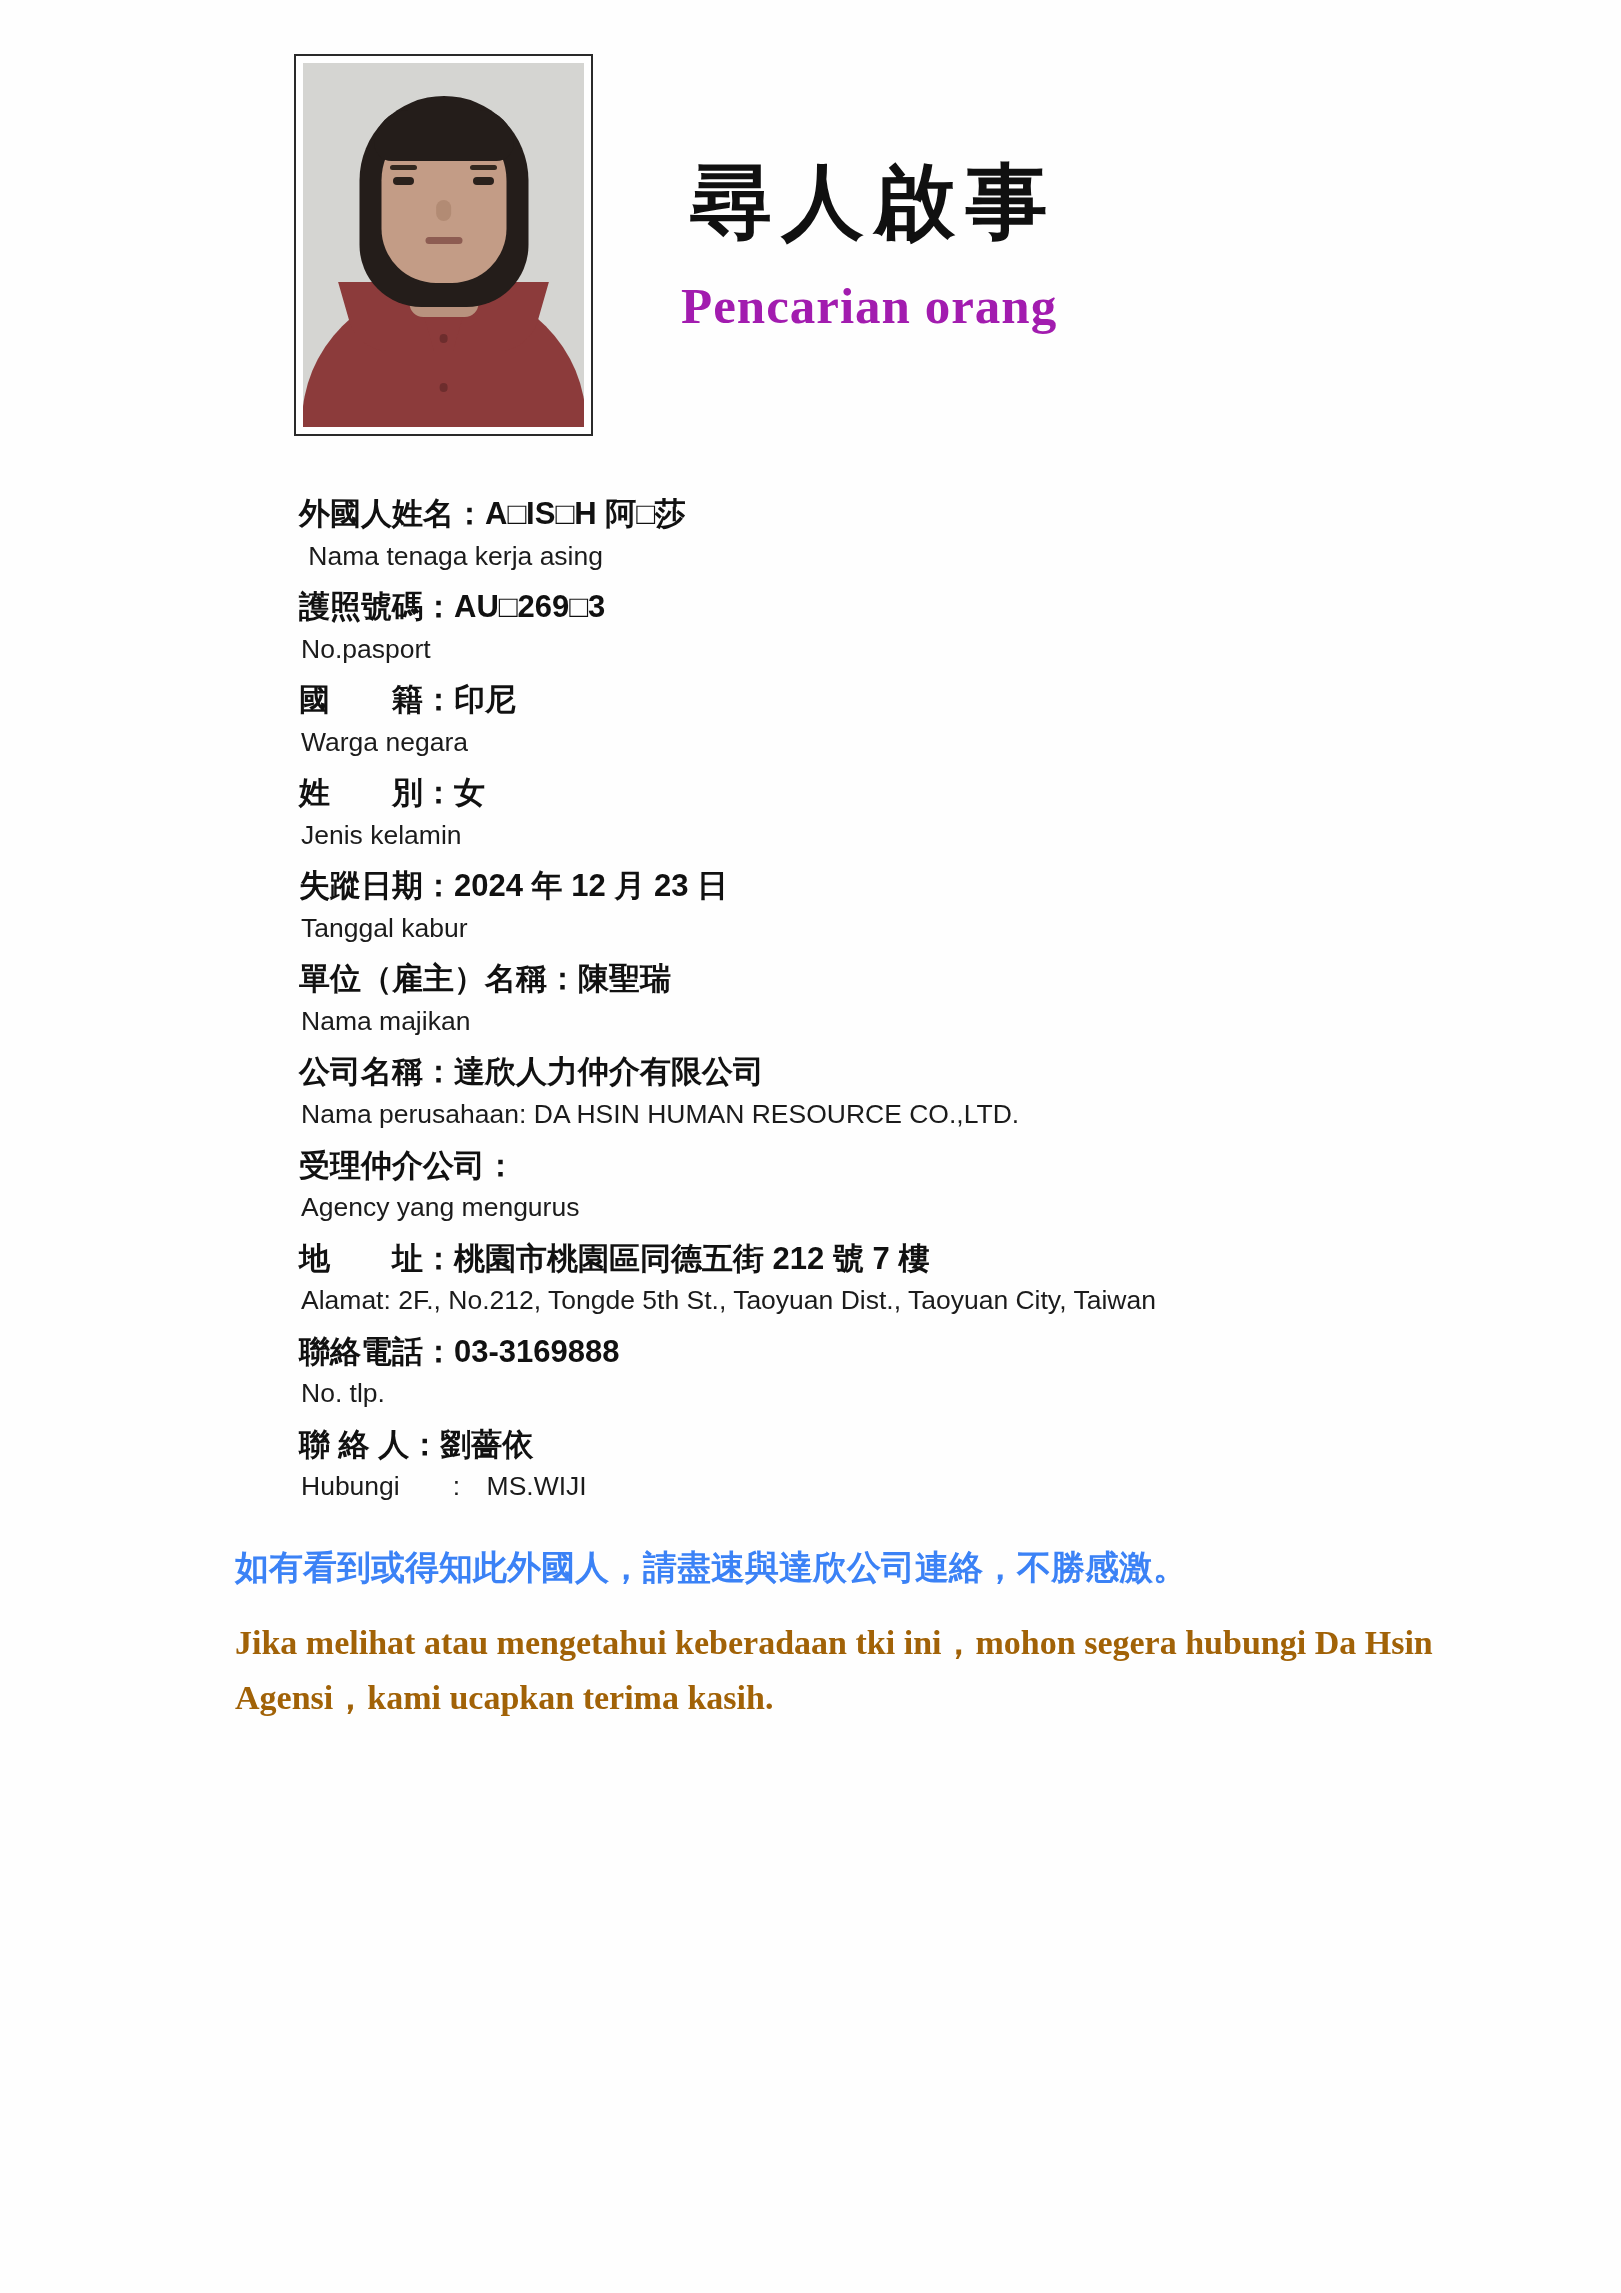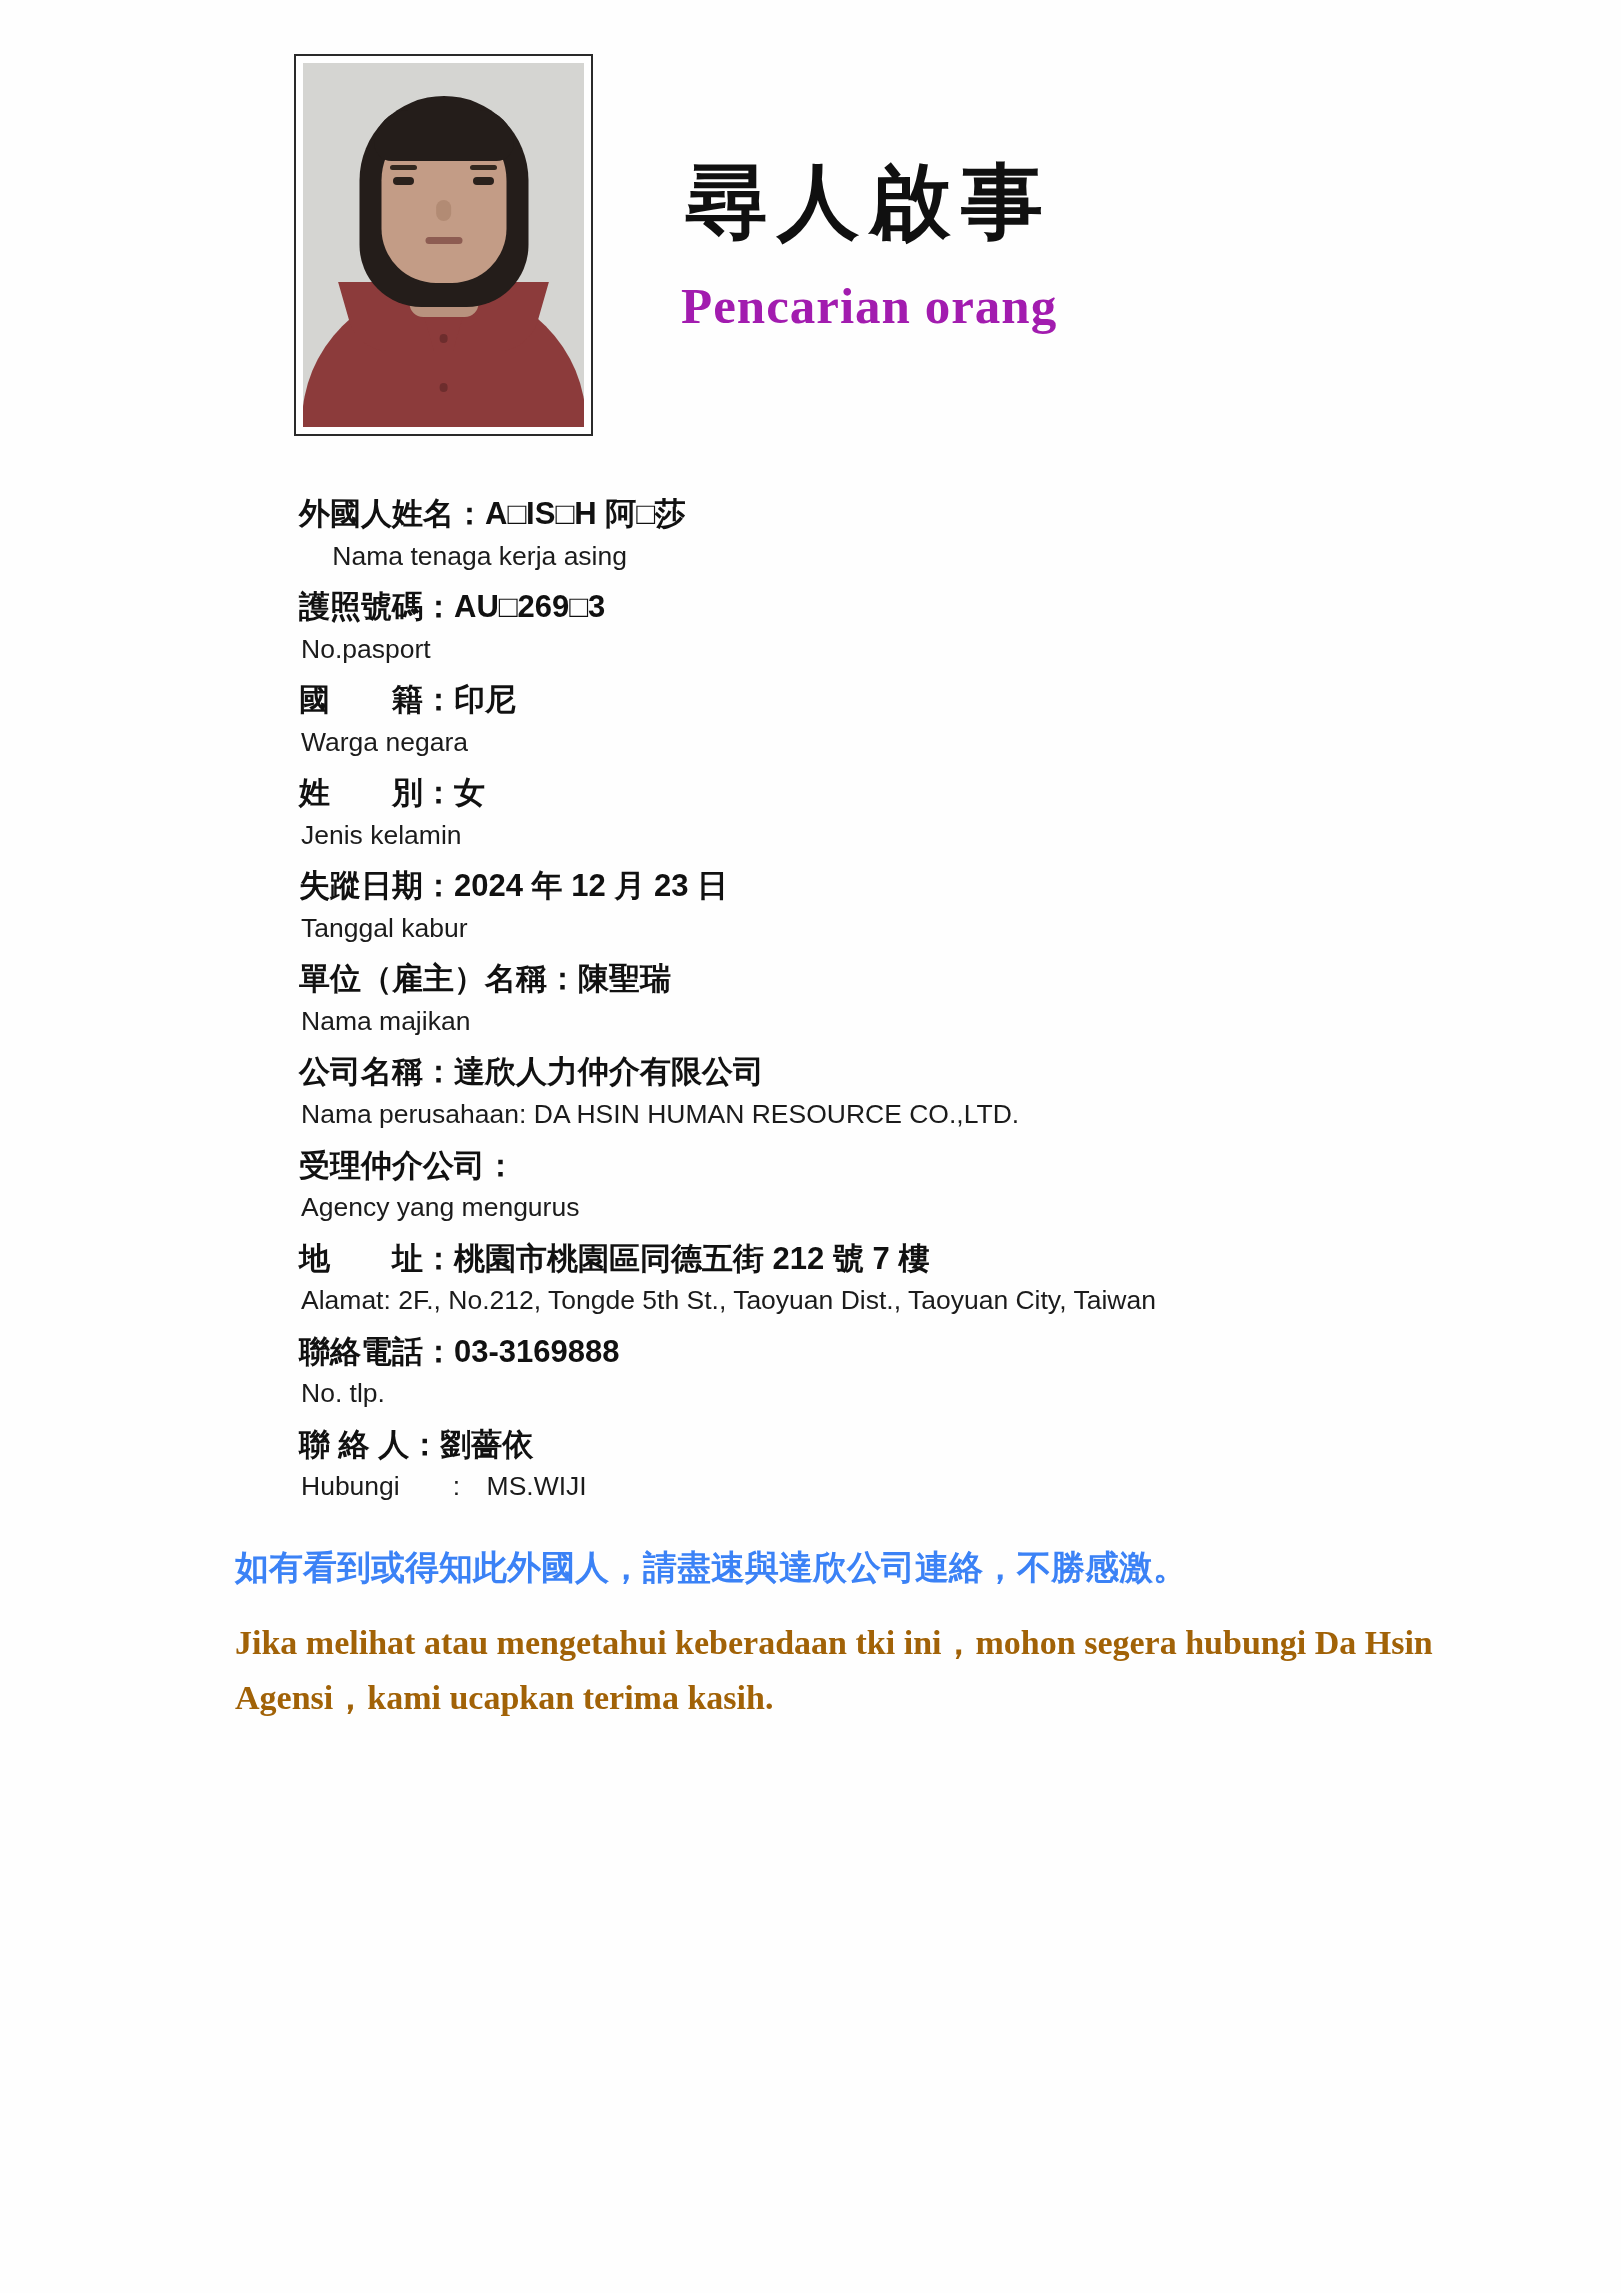--- a/index.html
+++ b/index.html
@@ -147,21 +147,21 @@
     left: 50%;
     transform: translateX(-50%);
     width: 8.8px; height: 8.8px;
     border-radius: 50%;
     background: #6d2d2d;
   }
 
   .title-block {
     margin-left: 88px;
     padding-top: 108px;
-    text-align: center;
+    text-align: right;
   }
   .title-cn {
     font-family: "Liberation Serif", "DejaVu Serif", serif;
     font-size: 82px;
     font-weight: bold;
     letter-spacing: 9.8px;
     line-height: 1;
     color: #101010;
   }
   .title-id {
@@ -188,21 +188,21 @@
   }
   .id-line {
     font-family: "Liberation Sans", sans-serif;
     font-size: 26.5px;
     font-weight: normal;
     line-height: 1.5;
     color: #1b1b1b;
     margin: 2px 0 9.8px 2px;
     white-space: pre;
   }
-  .id-line.shift { margin-left: 26px; }
+  .id-line.shift { margin-left: 2px; }
 
   
   .footer {
     padding: 25.5px 0 0 235px;
     width: 1284px;
     box-sizing: border-box;
   }
   .foot-cn {
     font-family: "Liberation Sans", sans-serif;
     font-size: 34px;

